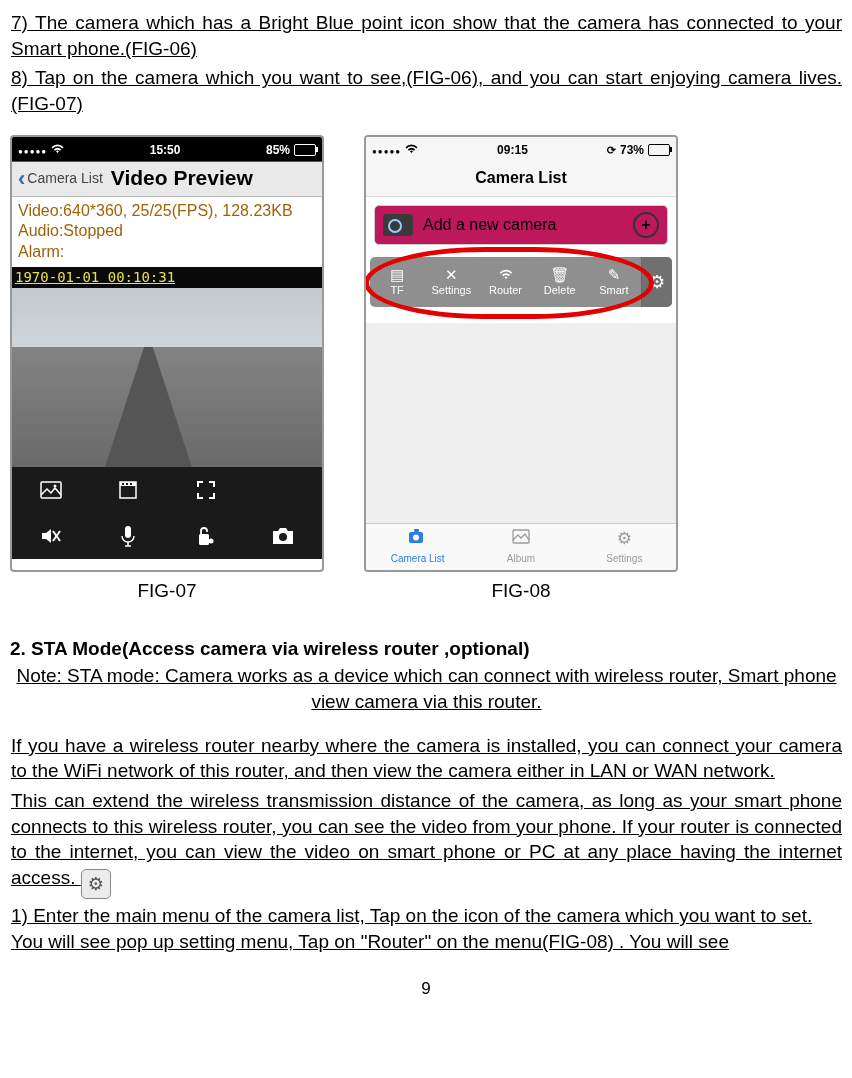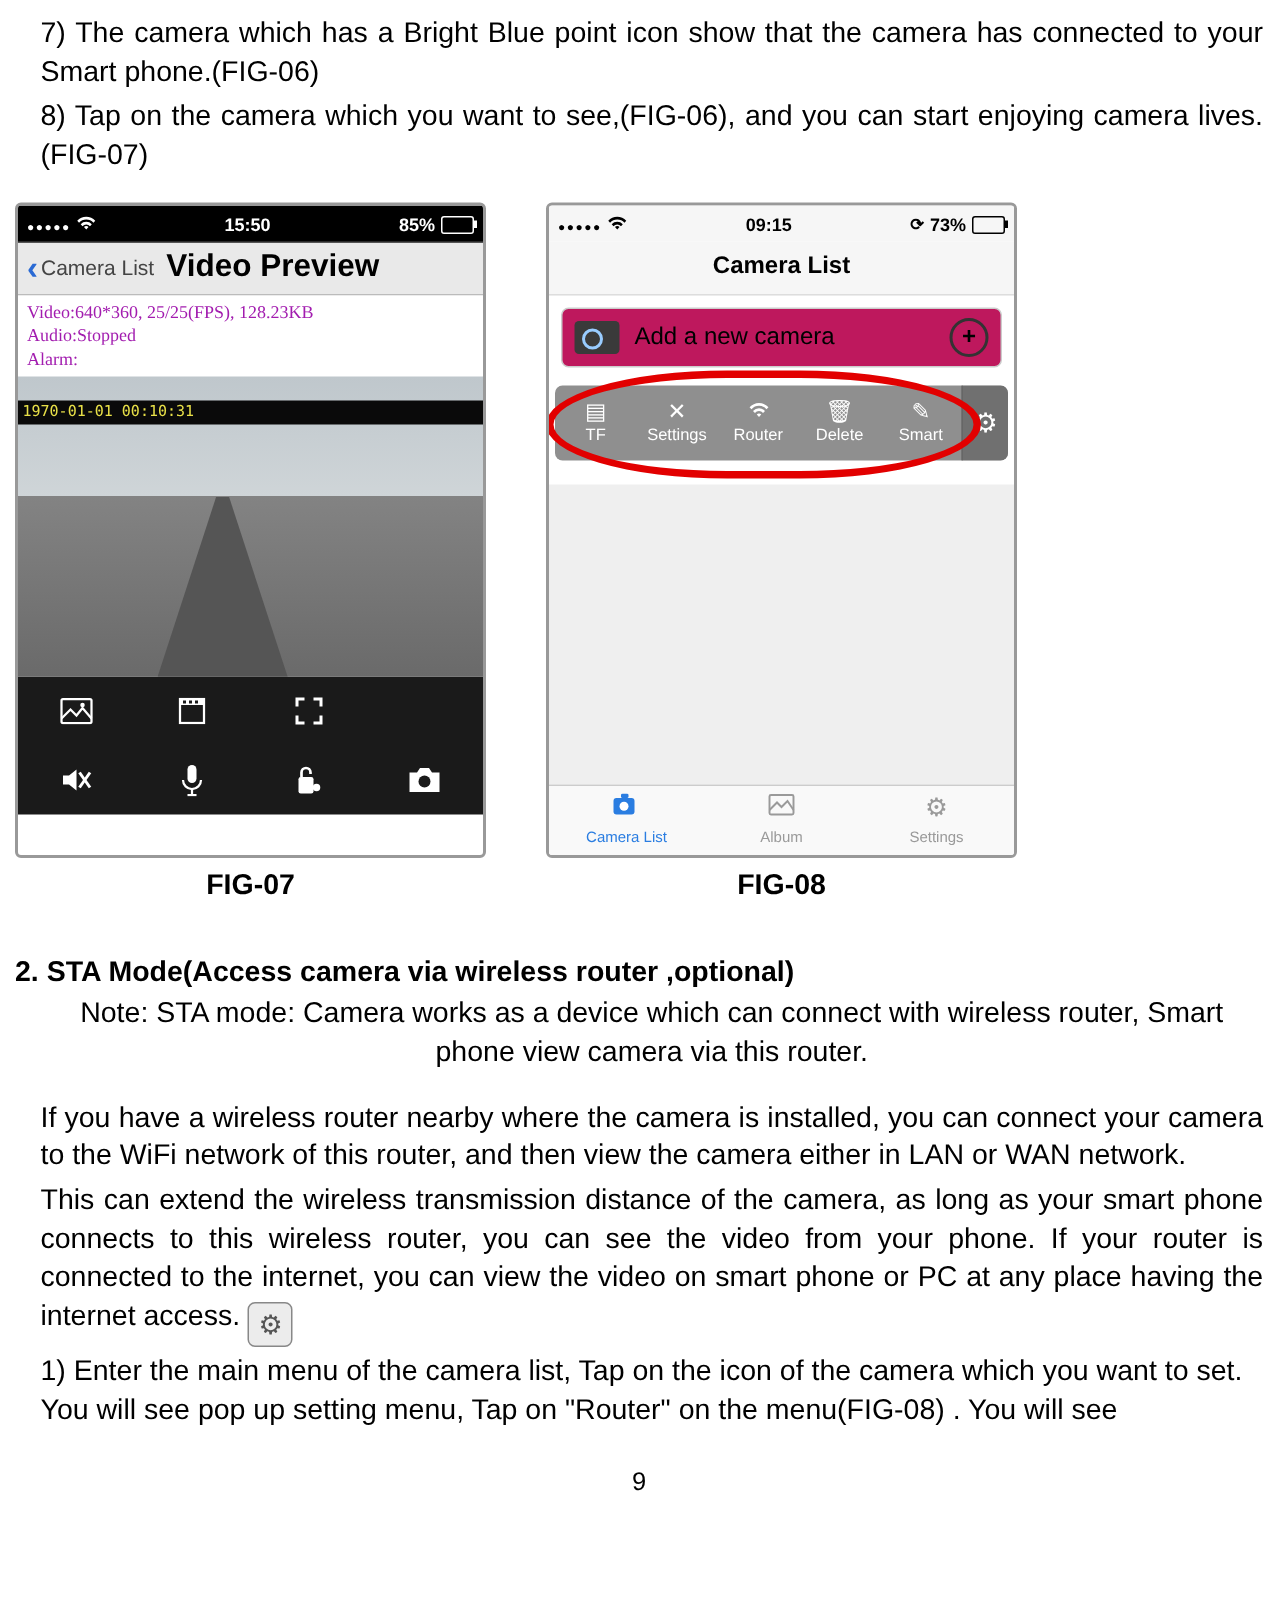--- a/index.html
+++ b/index.html
@@ -6,21 +6,22 @@
     margin: 0;
     padding: 10px;
     font-family: Arial, sans-serif;
     font-size: 19px;
     line-height: 1.35;
     color: #000;
     width: 832px;
   }
   .para {
     text-align: justify;
-    margin: 0 0 4px 17px;
+    margin: 0 0 4px 1px;
+    text-decoration: underline;
   }
   .figrow {
     display: flex;
     gap: 40px;
     margin-top: 18px;
     margin-bottom: 6px;
   }
   .phone {
     width: 310px;
     border: 2px solid #999;
@@ -51,36 +52,37 @@
   .fig07 .batt-fill { background:#fff; width:85%; }
   .navbar07 {
     background:#e9e9e9;
     border-bottom:1px solid #bbb;
     display:flex; align-items:center;
     height:34px; padding:0 6px; font-size:15px;
   }
   .chev { color:#2a6ad4; font-size:22px; font-weight:bold; margin-right:2px;}
   .camlist07 { color:#444; font-size:14px; margin-right:8px;}
   .vptitle { font-weight:bold; font-size:21px;}
-  .meta07 { font-size:12px; color:#a21caf; padding:4px 6px 2px 6px; background:#fff; line-height:1.3;font-family:Liberation Serif, serif;}
+  .meta07 { font-size:16px; color:#a16207; padding:4px 6px 2px 6px; background:#fff; line-height:1.3;}
   .road {
     height:200px;
     background: linear-gradient(#bfc7cc 0%,#cfd5d8 40%,#838383 40%,#6a6a6a 100%);
     position:relative;
     margin-top:2px;
   }
   .road::before{
     content:""; position:absolute; left:30%; right:42%; top:40%; bottom:0;
     background:#555;
     clip-path: polygon(45% 0,55% 0,100% 100%,0 100%);
   }
   .road-ts {
-    position:absolute; top:16px; left:0; right:0;
-    background:#0a0a0a; color:#e8e048; font-size:10px; font-family:monospace;
+    position:absolute; top:0; left:0; right:0;
+    background:#0a0a0a; color:#e8e048; font-size:14px; font-family:monospace;
     padding:1px 3px;
+    text-decoration:underline;
   }
   .tb07 {
     background:#1a1a1a;
     display:grid; grid-template-columns:repeat(4,1fr);
     grid-template-rows:46px 46px;
     color:#fff;
   }
   .tb07 .cell { display:flex; align-items:center; justify-content:center; font-size:20px;}
   
   .fig08 .statusbar { background:#f6f6f6; color:#000;gap:19px; }
@@ -130,21 +132,21 @@
   .tabbar {
     display:flex; border-top:1px solid #ccc; background:#f9f9f9;
     height:46px;
   }
   .tabbar .tab{
     flex:1; display:flex; flex-direction:column; align-items:center; justify-content:center;
     font-size:10px; color:#9a9a9a; gap:1px;
   }
   .tabbar .tab.active{ color:#2a7de1;}
   .tabbar .tab .tic{ font-size:17px;}
-  .figcaps { display:flex; gap:40px; margin-bottom:32px;font-weight:bold;}
+  .figcaps { display:flex; gap:40px; margin-bottom:32px;}
   .figcap { width:314px; text-align:center; font-size:19px;}
   .heading { font-weight:bold; margin-top:6px; margin-bottom:2px;}
   .gear-inline{
     display:inline-flex; width:28px;height:28px;
     align-items:center;justify-content:center;
     border:1px solid #888;border-radius:5px;
     background:#ececec;color:#555;font-size:18px;vertical-align:-6px;
   }
   .pagenum{ text-align:center; font-size:17px; margin-top:24px;}
 </style>

